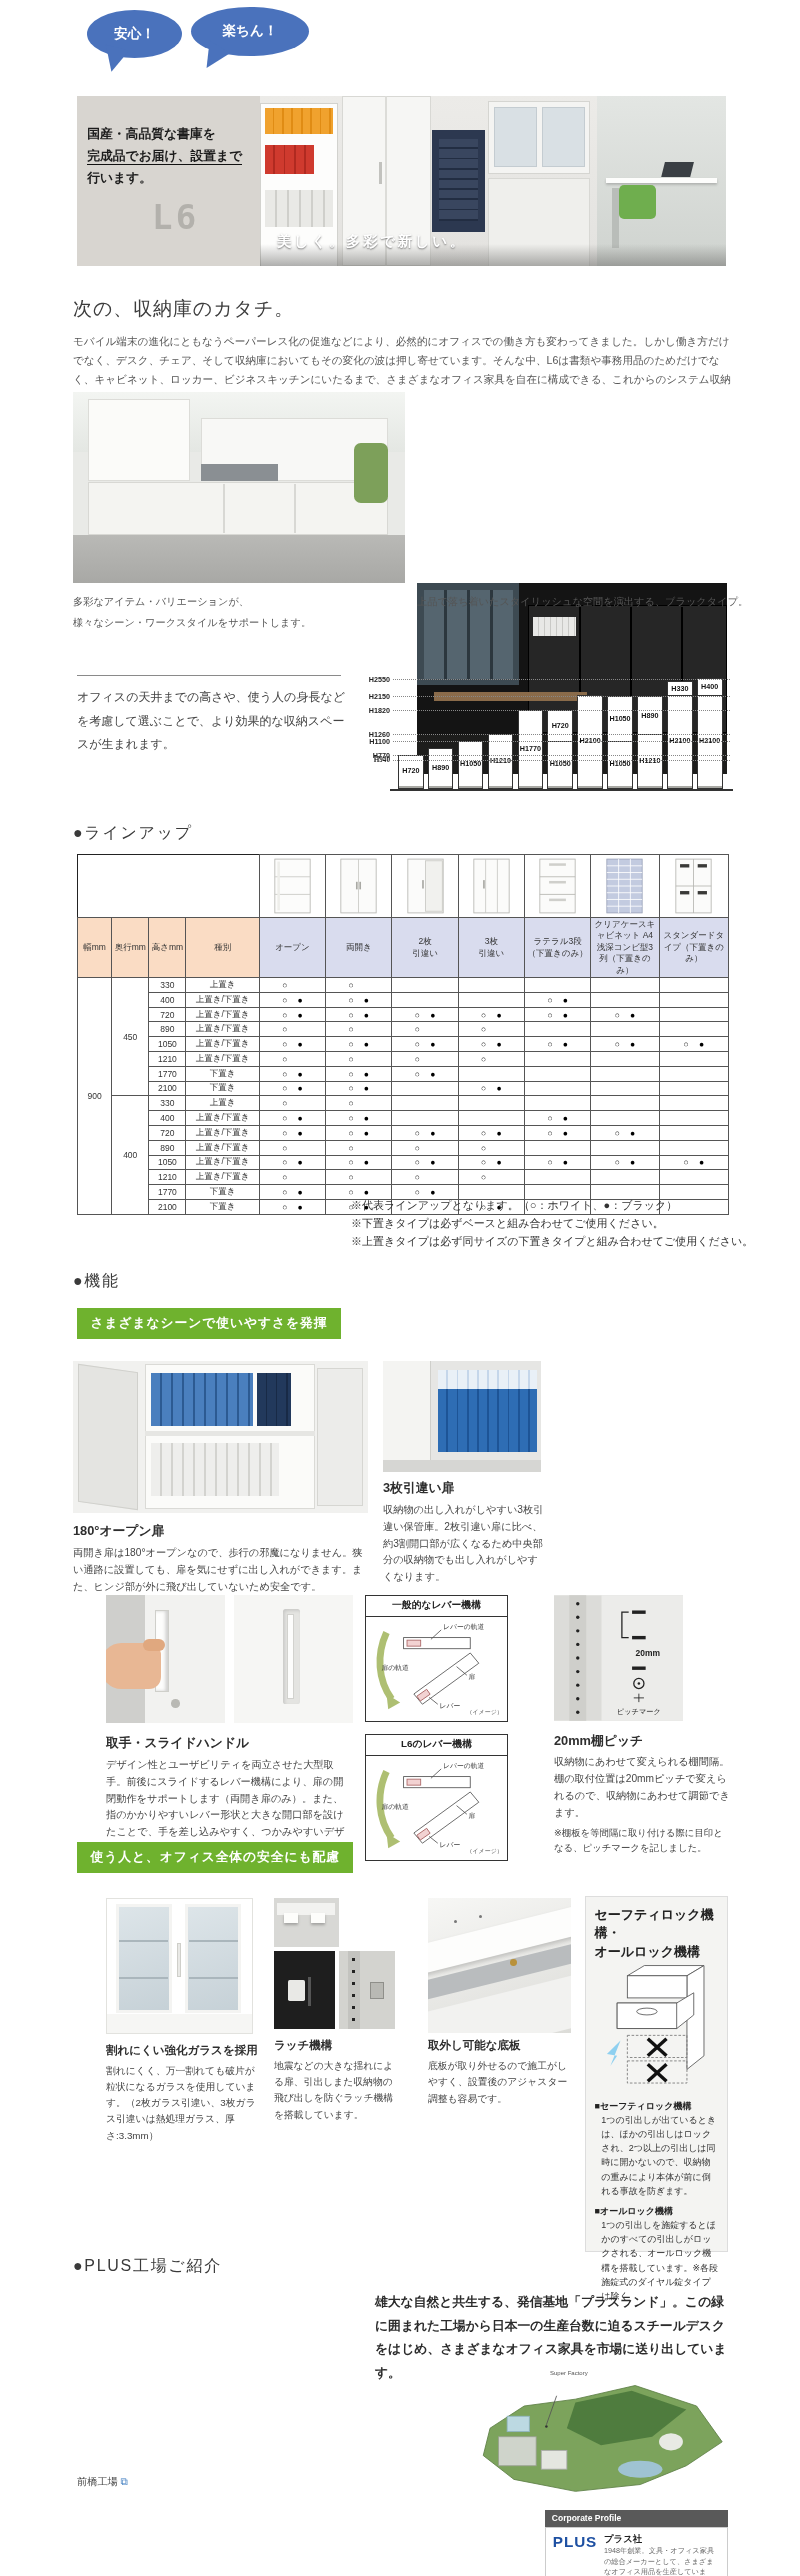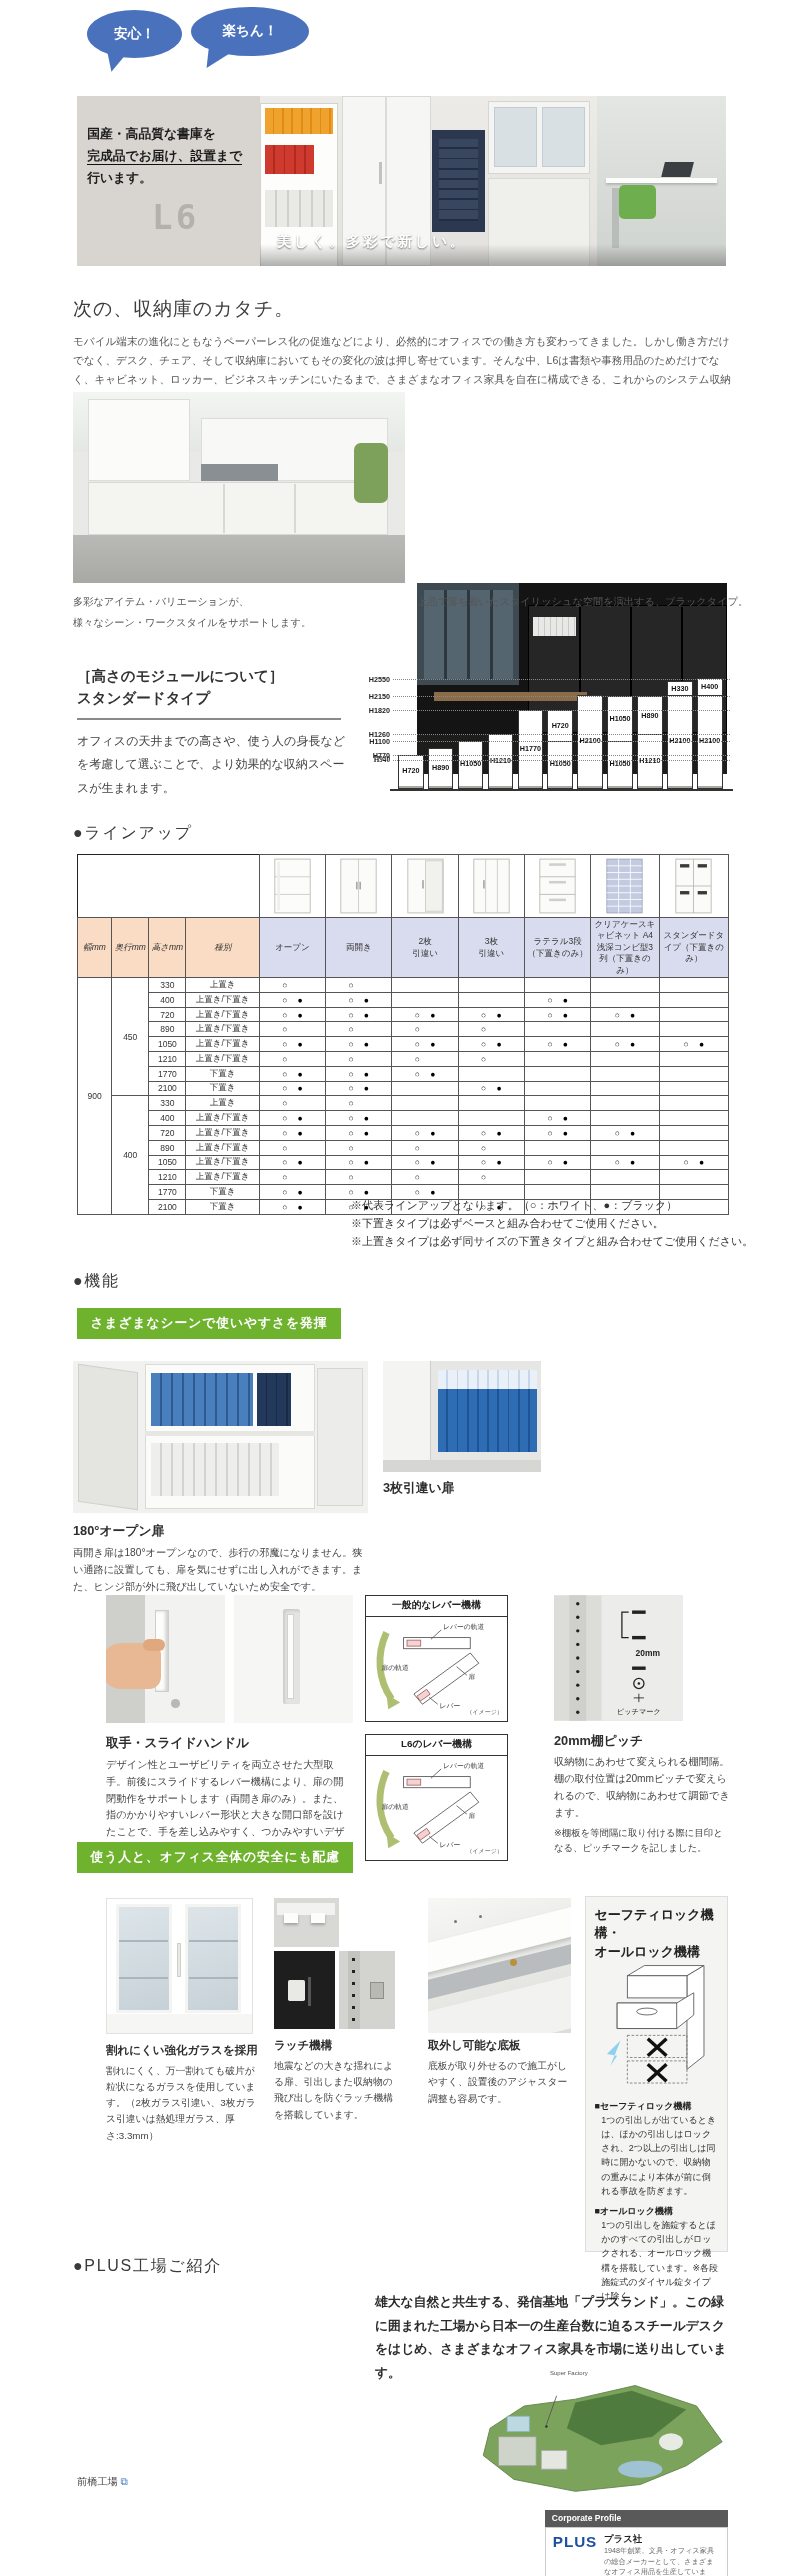--- a/index.html
+++ b/index.html
@@ -49,21 +49,21 @@
   .hseg { background:#fff; border:0.9px solid #333; border-bottom:none; display:flex; align-items:center; justify-content:center;
           font-size:7.2px; font-weight:bold; color:#111; }
   .hseg + .hseg { border-top:0.9px solid #333; }
   .hbase { height:3.4px; background:#a9a9a4; border:0.9px solid #333; border-top:none; }
 
   
   #lineup-table { border-collapse:collapse; width:652px; table-layout:fixed; }
   #lineup-table td, #lineup-table th { border:0.9px solid #555; font-size:8.5px; text-align:center; vertical-align:middle; padding:0.9px 1.7px; }
   #lineup-table .imgcell { height:63px; background:#fff; border-bottom:none; }
   #lineup-table .noborder { border:none; background:#fff; }
-  #lineup-table th.meta { background:#fadcc4; font-weight:400; height:49px;font-style:italic; }
+  #lineup-table th.meta { background:#fadcc4; font-weight:400; height:49px; }
   #lineup-table th.type { background:#d9dcee; font-weight:400; white-space:pre-line; line-height:1.35; }
   #lineup-table tbody td { height:13.6px; background:#fff; }
   #lineup-table tbody tr.gstart td { border-top:1.7px solid #222; }
   #lineup-table { border:1.7px solid #222; }
   .cw { color:#222; } .cb { color:#000; margin-left:10.2px; } .cb.hid { visibility:hidden; }
   .mini { display:block; margin:1.7px auto; }
   .note-line { font-size:11px; color:#333; line-height:1.65;font-family:Liberation Serif, serif; }
 
   
   .green-banner { background:#6fb22e; color:#fff; font-weight:bold; font-size:12.8px; letter-spacing:0.9px;
@@ -165,24 +165,20 @@
     <div style="position:absolute;left:17px;top:109px;width:153px;height:8.5px;background:#8a6b4a;"></div>
     <div style="position:absolute;left:0;bottom:0;width:310px;height:39px;background:#1d1d1c;"></div>
   </div>
   <p class="abs cap" style="left:73px;top:591px;">
     <span>多彩なアイテム・バリエーションが、</span><br>
     <span>様々なシーン・ワークスタイルをサポートします。</span>
   </p>
   <p class="abs cap" style="left:417px;top:591px;">上品で落ち着いたスタイリッシュな空間を演出する、ブラックタイプ。</p>
 
   <div class="abs" style="left:77px;top:666px;width:273px;">
-    <div id="module-title">
-      <div>［高さのモジュールについて］</div>
-      <div>スタンダードタイプ</div>
-    </div>
     <div id="module-rule"></div>
     <p id="module-body">オフィスの天井までの高さや、使う人の身長などを考慮して選ぶことで、より効果的な収納スペースが生まれます。</p>
   </div>
   <div class="abs" id="hdiagram">
     <div id="hbaseline"></div>
     <div id="hbars">
         <div class="hbar">
           <div class="hseg" style="height: 31px;">H720</div>
           <div class="hbase"></div>
         </div>
@@ -558,20 +554,21 @@
   </div>
   <div class="abs" style="left:383px;top:1361px;width:164px;">
     <div class="photo" style="width:158px;height:111px;background:#e6e6e4;">
       <div style="position:absolute;left:0;top:0;width:48px;height:111px;background:#f4f4f2;border-right:1.7px solid #cfcfcb;"></div>
       <div style="position:absolute;left:55px;top:8.5px;width:99px;height:82px;background:repeating-linear-gradient(90deg,#2e6db4 0 8.5px,#1d5496 8.5px 10.2px);"></div>
       <div style="position:absolute;left:55px;top:8.5px;width:99px;height:19px;background:repeating-linear-gradient(90deg,#e9f0f7 0 8.5px,#c5d6ea 8.5px 10.2px);"></div>
       <div style="position:absolute;left:0;bottom:0;width:158px;height:12px;background:#d6d6d3;"></div>
     </div>
     <div style="margin-top:8px;">
       <div class="feat-title">3枚引違い扉</div>
+      <p class="feat-body">収納物の出し入れがしやすい3枚引違い保管庫。2枚引違い扉に比べ、約3割開口部が広くなるため中央部分の収納物でも出し入れがしやすくなります。</p>
     </div>
   </div>
 
   <div class="abs" style="left:106px;top:1595px;width:247px;">
     <div style="display:flex;gap:8.5px;">
       <div class="photo" style="width:119px;height:128px;background:#cfcfcc;">
         <div style="position:absolute;left:39px;top:0;width:80px;height:128px;background:#f2f2f0;"></div>
         <div style="position:absolute;left:49px;top:15.3px;width:13.6px;height:82px;background:#fdfdfc;border:0.9px solid #cfcfca;box-shadow:inset -2.6px 0 3.4px rgba(0,0,0,.18);"></div>
         <div style="position:absolute;left:-5.1px;top:48px;width:60px;height:46px;background:#e8b794;border-radius:20.4px 12px 12px 20.4px;"></div>
         <div style="position:absolute;left:37px;top:44px;width:22px;height:12px;background:#e0a87f;border-radius:6px;"></div>

